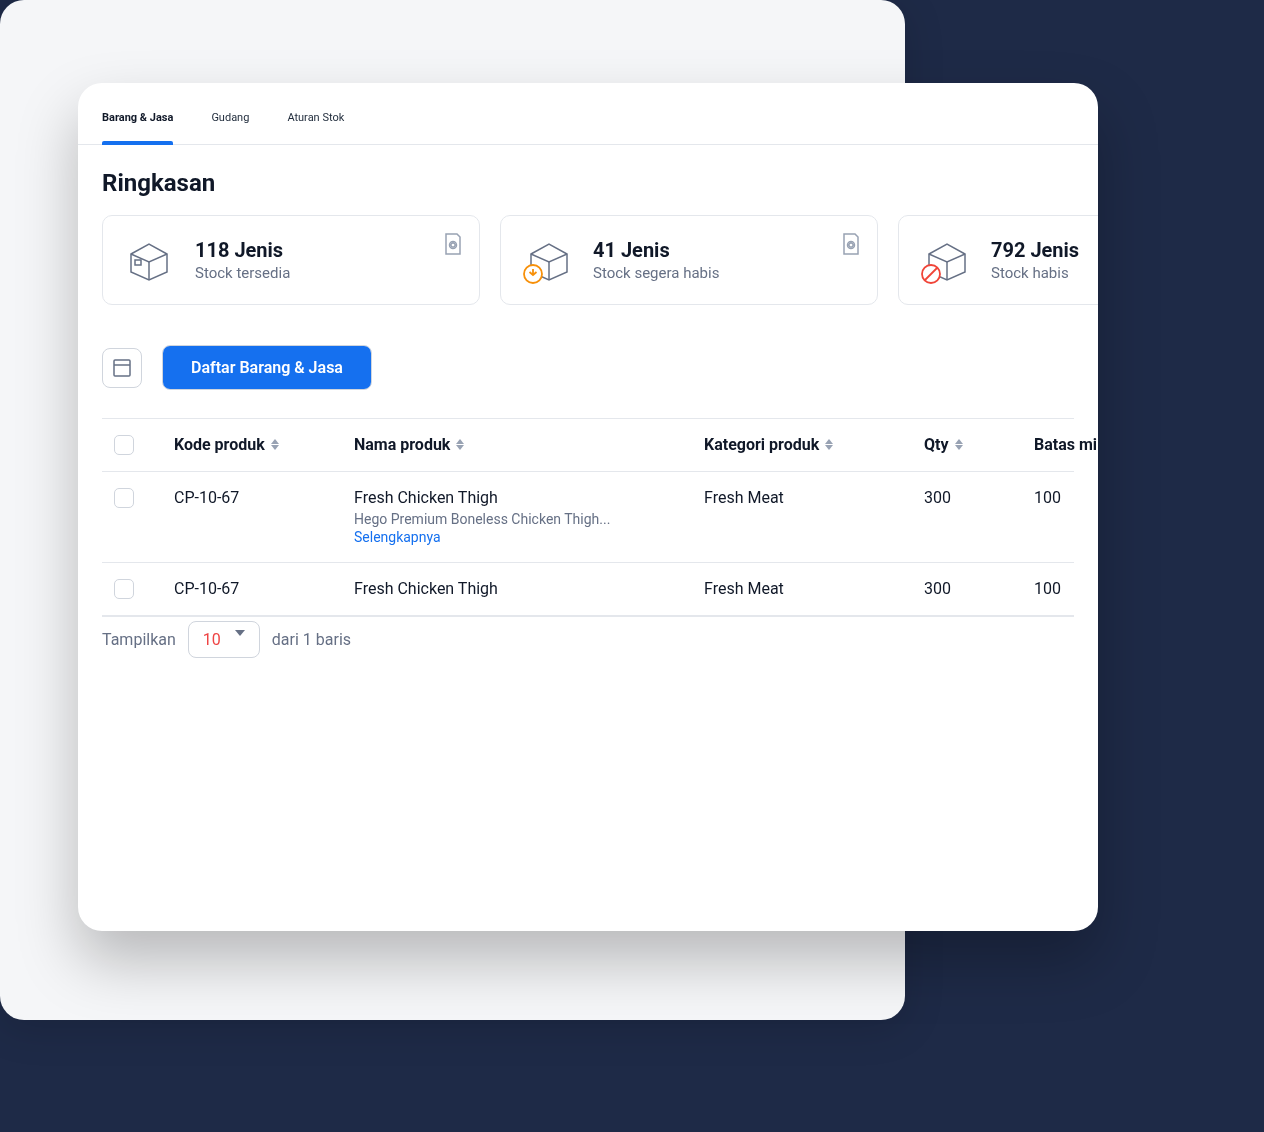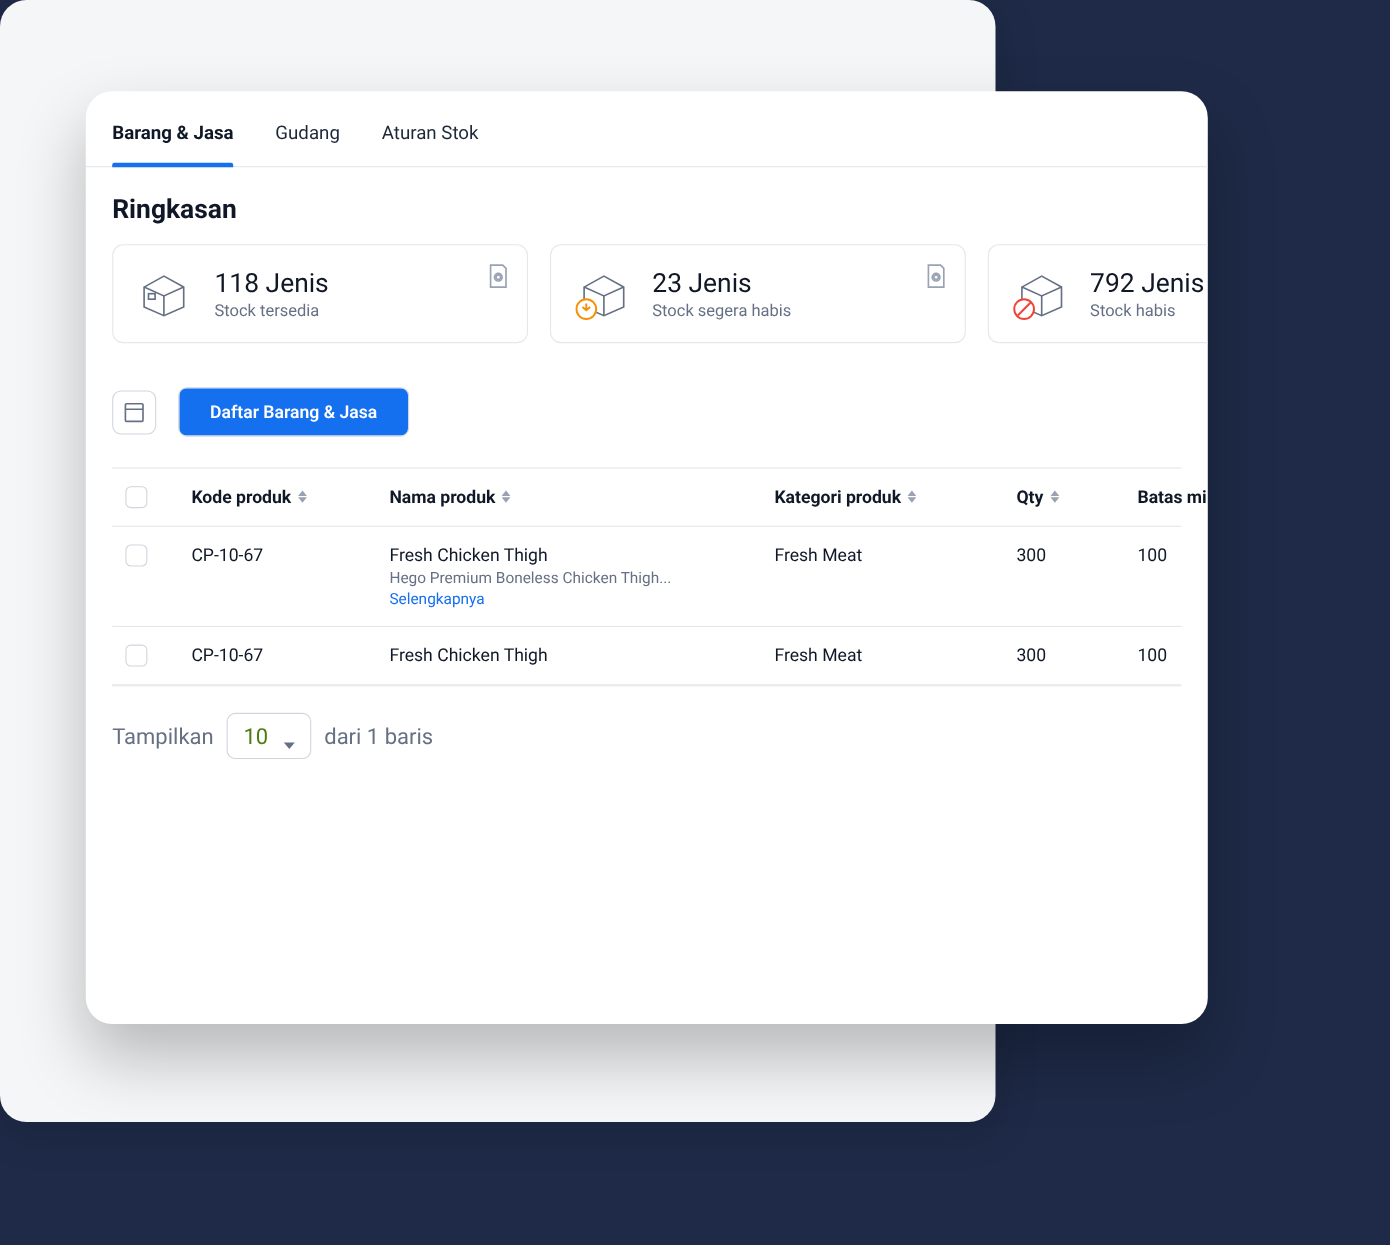--- a/index.html
+++ b/index.html
@@ -37,21 +37,21 @@
       padding-top: 8px;
     }
     .tabs {
       display: flex;
       padding: 0 24px;
       border-bottom: 1px solid #e4e7ec;
       gap: 38px;
     }
     .tab {
       padding: 20px 0 20px 0;
-      font-size: 17px;
+      font-size: 11px;
       color: #1d2939;
       cursor: pointer;
       position: relative;
     }
     .tab.active {
       font-weight: 700;
       color: #101828;
     }
     .tab.active::after {
       content: "";
@@ -91,22 +91,22 @@
       width: 48px;
       height: 48px;
       flex-shrink: 0;
     }
     .summary-card .card-text {
       display: flex;
       flex-direction: column;
       gap: 2px;
     }
     .summary-card .card-title {
-      font-size: 24px;
-      font-weight: 400;
+      font-size: 20px;
+      font-weight: 700;
       color: #101828;
     }
     .summary-card .card-sub {
       font-size: 15px;
       color: #667085;
     }
     .card-link-icon {
       position: absolute;
       top: 16px;
       right: 16px;
@@ -213,33 +213,33 @@
       width: 20px;
       height: 20px;
       border: 1.5px solid #d0d5dd;
       border-radius: 5px;
       cursor: pointer;
     }
     .pagination {
       display: flex;
       align-items: center;
       gap: 12px;
-      padding: 24px 0;
-      font-size: 20px;
+      padding: 4px 0;
+      font-size: 16px;
       color: #667085;
     }
     .select {
       border: 1px solid #d0d5dd;
       border-radius: 8px;
       padding: 8px 14px;
       display: flex;
-      align-items: flex-end;
+      align-items: flex-start;
       gap: 14px;
       cursor: pointer;
-      color: #4d7c0f;
+      color: #ef4444;
     }
     .chevron-down {
       border-left: 5px solid transparent;
       border-right: 5px solid transparent;
       border-top: 6px solid #667085;
     }
   </style>
 </head>
 <body>
 
@@ -285,21 +285,21 @@
             <g stroke="#667085" stroke-width="1.5">
               <path d="M8 18 L26 8 L44 18 L44 36 L26 44 L8 36 Z"></path>
               <path d="M8 18 L26 26 L44 18"></path>
               <path d="M26 26 L26 44"></path>
             </g>
             <circle cx="10" cy="38" r="9" stroke="#f79009" stroke-width="1.8" fill="#fff"></circle>
             <path d="M10 33 L10 39 M6.5 36 L10 39 L13.5 36" stroke="#f79009" stroke-width="1.8" fill="none"></path>
           </svg>
         </div>
         <div class="card-text">
-          <div class="card-title">23 Jenis</div>
+          <div class="card-title">41 Jenis</div>
           <div class="card-sub">Stock segera habis</div>
         </div>
         <div class="card-link-icon">
           <svg width="20" height="24" viewBox="0 0 20 24" fill="none" stroke="#98a2b3" stroke-width="1.5">
             <path d="M3 2 h11 l3 3 v17 h-14 z"></path>
             <circle cx="10" cy="13" r="3.5"></circle>
             <path d="M8.5 11.5 a2 2 0 0 1 3 3 M11.5 14.5 a2 2 0 0 1 -3 -3"></path>
           </svg>
         </div>
       </div>

